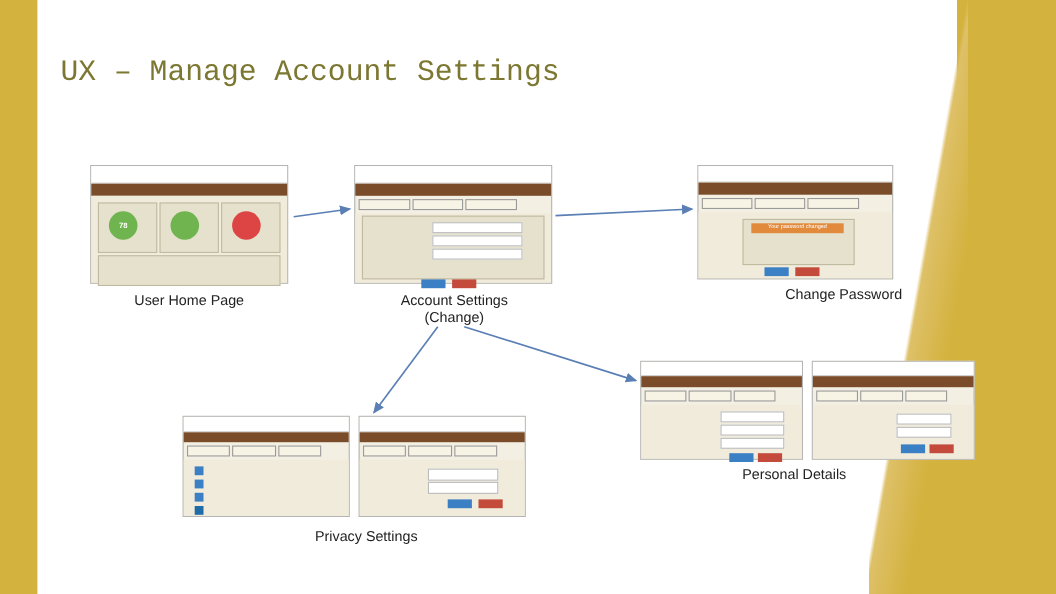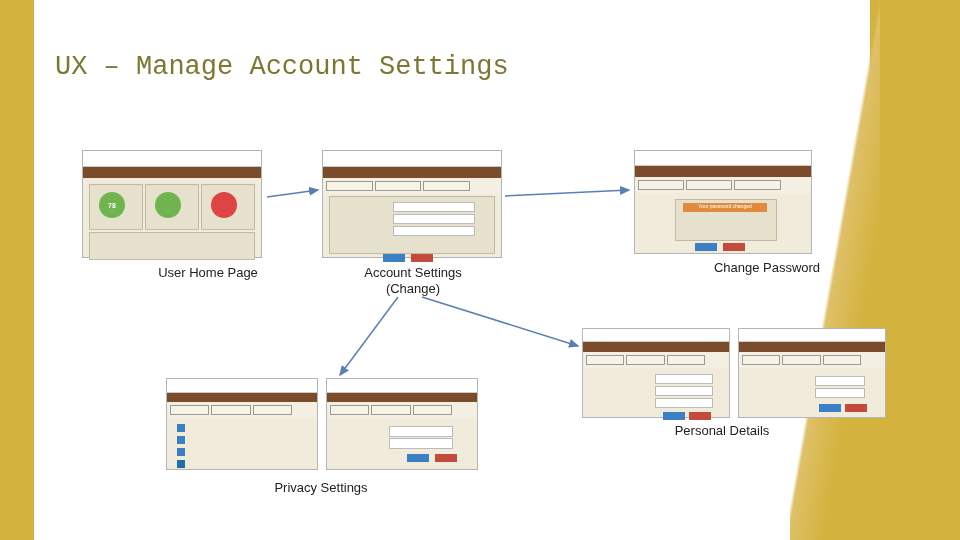--- a/index.html
+++ b/index.html
@@ -162,21 +162,21 @@
         <div class="tab"></div>
       </div>
     <div class="body">
       <div class="panel" style="left:40px; top:6px; width:100px; height:40px;"></div>
       <div style="position:absolute; left:48px; top:10px; width:84px; height:9px; background:#e28a3c; color:#fff; font-size:5px; text-align:center;">Your password changed</div>
       <div class="btn-b" style="left:60px; top:50px;"></div>
       <div class="btn-r" style="left:88px; top:50px;"></div>
     </div>
   </div>
 
-  <div class="label" style="left:117px; top:265px; width:110px;margin-left:36px;">User Home Page</div>
+  <div class="label" style="left:117px; top:265px; width:110px;">User Home Page</div>
   <div class="label" style="left:358px; top:265px; width:110px;">
     <span>Account Settings</span><br>
     <span>(Change)</span>
   </div>
   <div class="label" style="left:702px; top:260px; width:130px;">Change Password</div>
 
   <div class="screenshot" style="left:166px; top:378px; width:152px; height:92px;">
     <div class="bar"></div>
       <div class="brownbar"></div>
     <div class="tabs">
@@ -234,21 +234,21 @@
         <div class="tab"></div>
       </div>
     <div class="body">
       <div style="position:absolute; left:76px; top:8px; width:48px; height:8px; background:#fff; border:1px solid #bbb;"></div>
       <div style="position:absolute; left:76px; top:20px; width:48px; height:8px; background:#fff; border:1px solid #bbb;"></div>
       <div class="btn-b" style="left:80px; top:36px;"></div>
       <div class="btn-r" style="left:106px; top:36px;"></div>
     </div>
   </div>
 
-  <div class="label" style="left:266px; top:480px; width:110px;">Privacy Settings</div>
+  <div class="label" style="left:278px; top:480px; width:110px;">Privacy Settings</div>
   <div class="label" style="left:662px; top:423px; width:120px;">Personal Details</div>
 
   <svg class="arrows">
     <defs>
       <marker id="ah" markerWidth="8" markerHeight="8" refX="6" refY="3" orient="auto">
         <path d="M0,0 L7,3 L0,6 Z" fill="#5a7fb5"></path>
       </marker>
     </defs>
     <line x1="267" y1="197" x2="318" y2="190" stroke="#5a7fb5" stroke-width="1.5" marker-end="url(#ah)"></line>
     <line x1="505" y1="196" x2="629" y2="190" stroke="#5a7fb5" stroke-width="1.5" marker-end="url(#ah)"></line>

